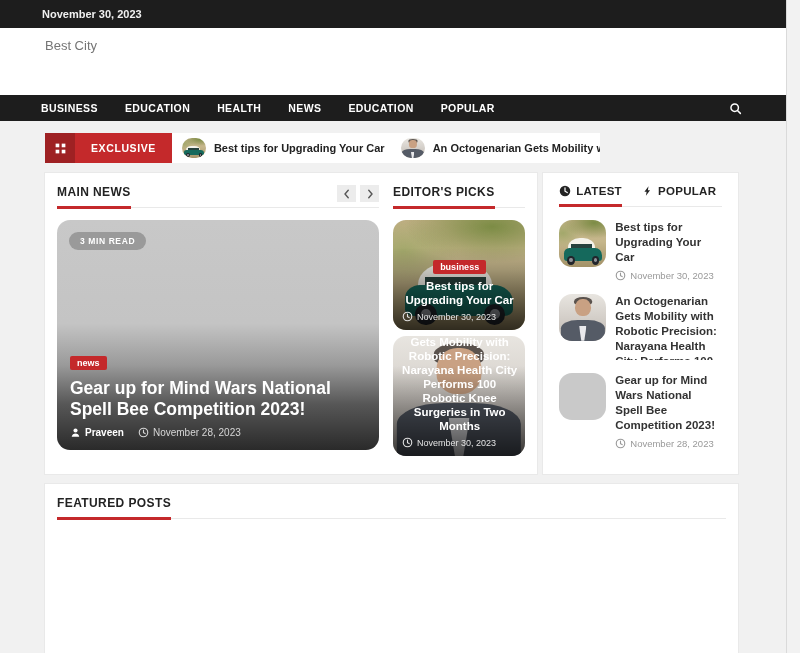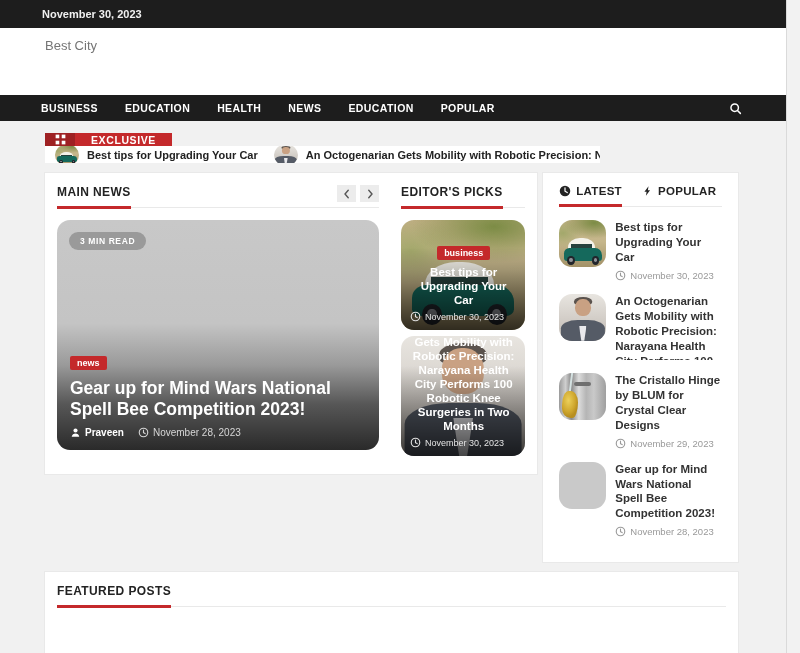--- a/index.html
+++ b/index.html
@@ -15,33 +15,33 @@
   .topbar{background:var(--dark);height:28px;display:flex;align-items:center;padding-left:42px;}
   .topbar .date{color:#f0f0f0;font-size:11px;font-weight:700;}
   .masthead{background:#fff;height:67px;padding:8px 0 0 45px;}
   .site-title{font-size:32px;font-weight:800;color:#3a3a3a;letter-spacing:-0.5px;line-height:1.05;}
   .site-tagline{font-size:13px;color:#757575;margin-top:2px;}
   .mainnav{background:var(--dark);height:26px;display:flex;align-items:center;padding-left:41px;}
   .mainnav a{color:#fff;font-size:10.5px;font-weight:700;letter-spacing:.4px;text-decoration:none;margin-right:27px;}
   .nav-search{margin-left:auto;margin-right:44px;color:#fff;display:flex;align-items:center;cursor:pointer;}
 
   
-  .ticker{margin:12px 0 10px 45px;width:555px;height:30px;display:flex;align-items:stretch;flex-direction:column;}
+  .ticker{margin:12px 0 10px 45px;width:555px;height:30px;display:flex;align-items:stretch;}
   .ticker-badge{display:flex;align-items:stretch;flex-shrink:0;}
   .ticker-grid{width:30px;background:var(--red-dark);color:#fff;display:flex;align-items:center;justify-content:center;}
   .ticker-label{background:var(--red);color:#fff;font-size:10.5px;font-weight:800;letter-spacing:.6px;display:flex;align-items:center;padding:0 16px;}
   .ticker-body{background:#fff;flex:1;display:flex;align-items:center;overflow:hidden;padding:0 10px;white-space:nowrap;}
   .ticker-item{display:flex;align-items:center;gap:8px;margin-right:16px;flex-shrink:0;cursor:pointer;}
   .ticker-item .t{font-size:11px;font-weight:700;color:#222;}
   .ticker-thumb{width:24px;height:20px;flex-shrink:0;}
 
   
   .row{margin:0 0 0 45px;width:693px;display:flex;gap:6px;align-items:flex-start;}
   .panel{background:#fff;box-shadow:0 0 0 1px rgba(0,0,0,.03);}
-  .panel-left{width:519px;padding:12px;display:flex;gap:22px;}
+  .panel-left{width:519px;padding:12px;display:flex;gap:14px;}
   .panel-side{width:204px;padding:12px 16px;}
   .sechead{display:flex;justify-content:space-between;align-items:flex-start;border-bottom:1px solid var(--line);margin-bottom:12px;}
   .sechead .t{position:relative;font-size:12px;font-weight:800;color:#232323;letter-spacing:.4px;padding-bottom:8px;}
   .sechead .t::after{content:"";position:absolute;left:0;bottom:-2px;height:3px;width:100%;background:var(--red);}
   .navbtns{display:flex;gap:4px;}
   .navbtns button{width:19px;height:17px;border:0;background:#ececec;color:#555;display:flex;align-items:center;justify-content:center;cursor:pointer;}
 
   
   .ph{position:relative;overflow:hidden;border-radius:13px;}
   .ph i{position:absolute;display:block;font-style:normal;}
@@ -320,39 +320,20 @@
             <i class="m-hair"></i>
             <i class="m-head"></i>
             <i class="m-body"></i>
             <i class="m-shirt"></i>
           </span>
         <div class="side-body clamp">
           <div class="side-title">An Octogenarian Gets Mobility with Robotic Precision: Narayana Health City Performs 100 Robotic Knee Surgeries in Two Months</div>
         </div>
       </div>
 
-      <div class="side-item">
-        <span class="side-thumb ph ph-hinge">
-            <i class="h-glass"></i>
-            <i class="h-bar"></i>
-            <i class="h-blob"></i>
-          </span>
-        <div class="side-body">
-          <div class="side-title">The Cristallo Hinge by BLUM for Crystal Clear Designs</div>
-          <div class="side-date">
-              <span class="icon">
-                <svg viewBox="0 0 16 16" width="11" height="11">
-                  <circle cx="8" cy="8" r="6.2" fill="none" stroke="currentColor" stroke-width="1.6"></circle>
-                  <path d="M8 4.6V8.2l2.4 1.4" fill="none" stroke="currentColor" stroke-width="1.6" stroke-linecap="round"></path>
-                </svg>
-              </span>
-              <span>November 29, 2023</span>
-            </div>
-        </div>
-      </div>
 
       <div class="side-item">
         <span class="side-thumb ph ph-gray"></span>
         <div class="side-body">
           <div class="side-title">Gear up for Mind Wars National Spell Bee Competition 2023!</div>
           <div class="side-date">
               <span class="icon">
                 <svg viewBox="0 0 16 16" width="11" height="11">
                   <circle cx="8" cy="8" r="6.2" fill="none" stroke="currentColor" stroke-width="1.6"></circle>
                   <path d="M8 4.6V8.2l2.4 1.4" fill="none" stroke="currentColor" stroke-width="1.6" stroke-linecap="round"></path>

